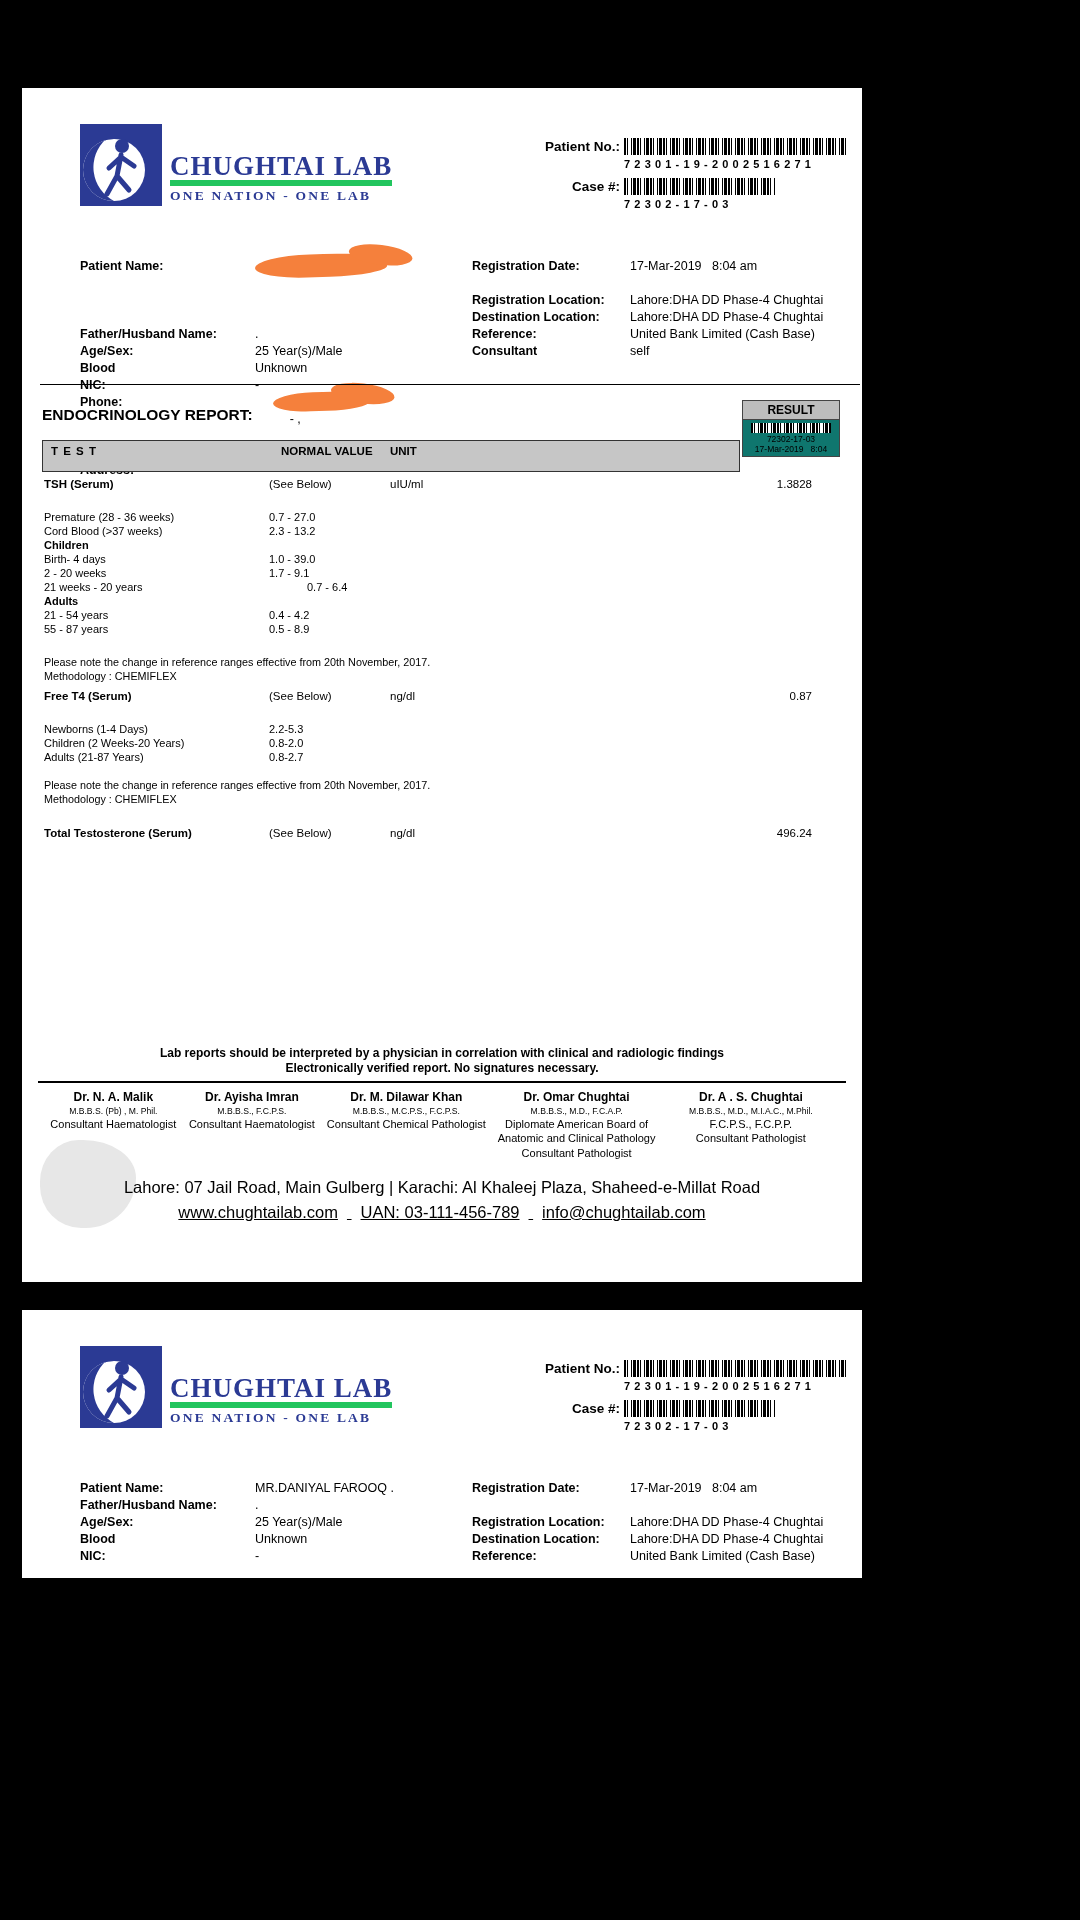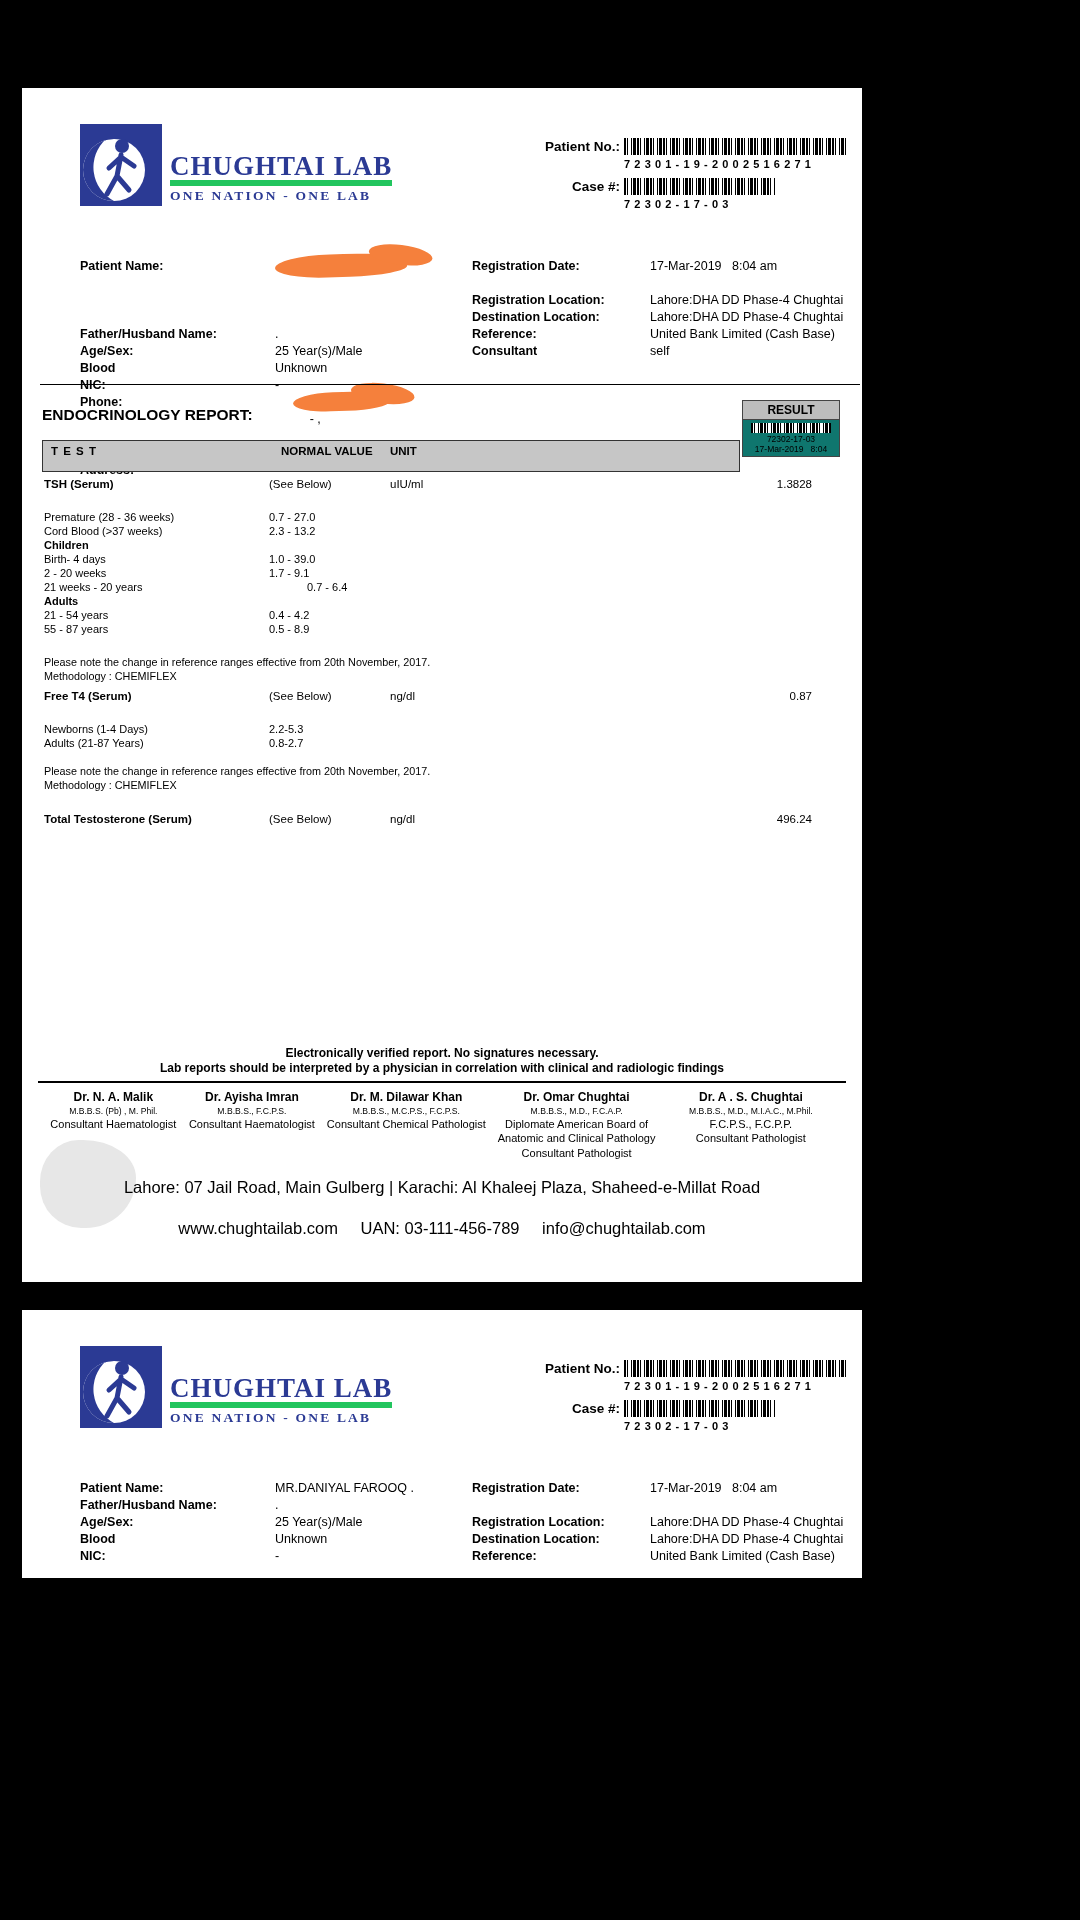--- a/index.html
+++ b/index.html
@@ -28,21 +28,21 @@
   .bc-md{width:152px;}
   .code-num{margin-left:110px;font-weight:bold;font-size:11px;letter-spacing:4.2px;
             white-space:pre;margin-top:3px;margin-bottom:8px;}
   .case-row{margin-top:4px;}
 
   
   .info{position:absolute;top:170px;left:0;right:0;font-size:12.5px;}
   .iblock{position:absolute;top:0;}
   .iblock.left{left:58px;width:350px;}
   .iblock.right{left:450px;width:380px;}
-  .irow{display:flex;line-height:17px;min-height:17px;gap:20px;}
+  .irow{display:flex;line-height:17px;min-height:17px;}
   .ilabel{font-weight:bold;width:175px;flex:0 0 auto;}
   .iblock.right .ilabel{width:158px;}
   .ival{white-space:pre;position:relative;}
   .spacer{height:17px;}
 
   
   .scribble{position:absolute;background:#f5803c;border-radius:48% 55% 50% 45%/60% 50% 45% 55%;
             transform:rotate(-2deg);}
   .scribble::after{content:"";position:absolute;right:-26px;top:-7px;width:64px;height:20px;
             background:#f5803c;border-radius:50%;transform:rotate(9deg);}
@@ -86,21 +86,21 @@
   .footer{position:absolute;top:958px;left:0;right:0;z-index:2;}
   .v-line{text-align:center;font-weight:bold;font-size:12px;line-height:15px;}
   .sep{border-top:2.5px solid #000;margin:5px 16px 7px;}
   .docs{display:flex;justify-content:space-between;padding:0 24px;}
   .doc{text-align:center;}
   .doc1{width:17%;} .doc2{width:17%;} .doc3{width:21%;} .doc4{width:21%;} .doc5{width:22%;}
   .dname{font-weight:bold;font-size:12px;margin-bottom:2px;white-space:nowrap;}
   .dq{font-size:8.6px;line-height:1.3;}
   .dr{font-size:11px;line-height:1.3;}
   .addr{text-align:center;font-size:16.5px;margin-top:18px;}
-  .contact{text-align:center;font-size:16.5px;margin-top:22px;}
+  .contact{text-align:center;font-size:16.5px;margin-top:6px;text-decoration:underline;}
   .contact span{margin:0 9px;}
   .smudge{position:absolute;left:18px;top:1052px;width:96px;height:88px;background:#e7e7e7;
           border-radius:42% 58% 55% 45%/50% 45% 60% 50%;z-index:1;}
 </style>
 </head>
 <body>
 
 <div class="page" id="page1">
 
   <div class="hdr">
@@ -262,40 +262,44 @@
         <span class="cname">Free T4 (Serum)</span>
         <span class="cnorm">(See Below)</span>
         <span class="cunit">ng/dl</span>
         <span class="cres">0.87</span>
       </div>
       <div class="trow">
         <span class="cname">Newborns (1-4 Days)</span>
         <span class="cnorm">2.2-5.3</span>
       </div>
       <div class="trow">
+        <span class="cname">Children (2 Weeks-20 Years)</span>
+        <span class="cnorm">0.8-2.0</span>
+      </div>
+      <div class="trow">
         <span class="cname">Adults (21-87 Years)</span>
         <span class="cnorm">0.8-2.7</span>
       </div>
       <div class="noteline mt14">Please note the change in reference ranges effective from 20th November, 2017.</div>
       <div class="noteline">Methodology : CHEMIFLEX</div>
 
       <div class="trow test mt20">
         <span class="cname">Total Testosterone (Serum)</span>
         <span class="cnorm">(See Below)</span>
         <span class="cunit">ng/dl</span>
         <span class="cres">496.24</span>
       </div>
     </div>
   </div>
 
   <div class="smudge"></div>
 
   <div class="footer">
+    <div class="v-line">Lab reports should be interpreted by a physician in correlation with clinical and radiologic findings</div>
     <div class="v-line">Electronically verified report. No signatures necessary.</div>
-    <div class="v-line">Lab reports should be interpreted by a physician in correlation with clinical and radiologic findings</div>
     <div class="sep"></div>
     <div class="docs">
       <div class="doc doc1">
         <div class="dname">Dr. N. A.  Malik</div>
         <div class="dq">M.B.B.S. (Pb) , M. Phil.</div>
         <div class="dr">Consultant Haematologist</div>
         <div class="dr"></div>
       </div>
       <div class="doc doc2">
         <div class="dname">Dr. Ayisha Imran</div>

